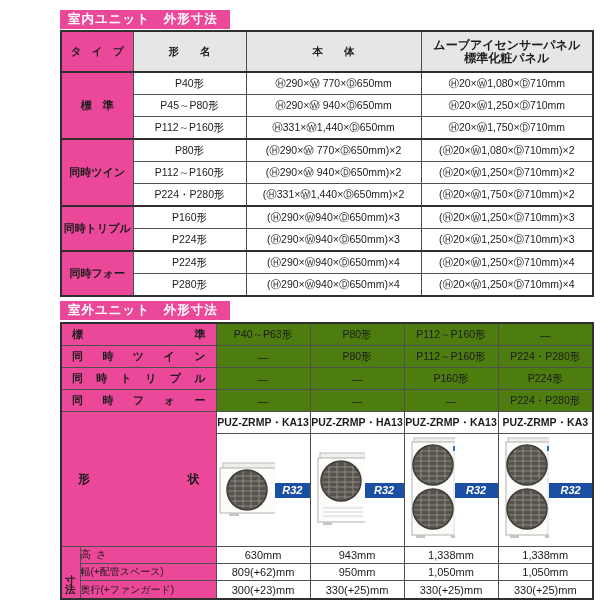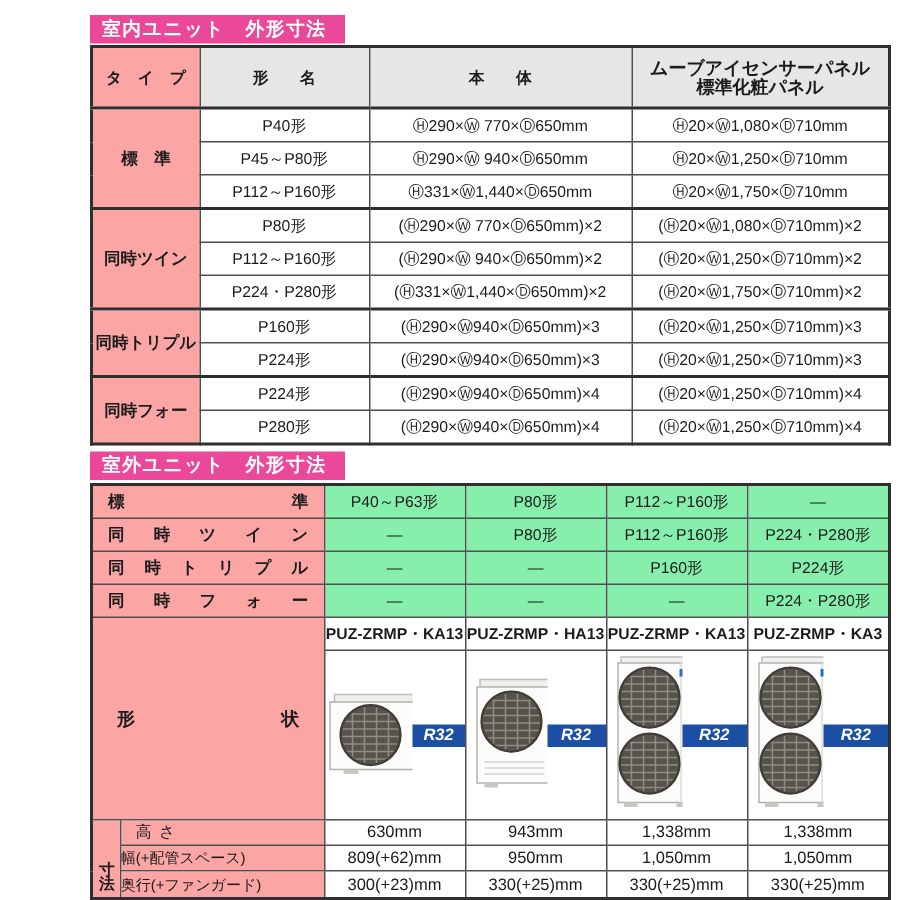--- a/index.html
+++ b/index.html
@@ -18,44 +18,44 @@
   table{
     position:absolute;left:60px;border-collapse:collapse;table-layout:fixed;
     width:532px;border:2px solid #2f2f2f;
   }
   #indoor-table{top:30px;}
   #outdoor-table{top:322px;}
   td,th{
     border:1px solid #4f4f4f;text-align:center;vertical-align:middle;
     font-size:10.5px;font-weight:normal;padding:0;overflow:hidden;white-space:nowrap;
   }
-  .blue{background:#fca5a5;}
+  .blue{background:#ec4899;}
   .gray{background:#e6e6e4;}
-  .gcell{background:#86efac;}
+  .gcell{background:#4d7c0f;}
   tr.hdr th{height:39px;border-bottom:2px solid #2f2f2f;font-weight:bold;}
   tr.r22 td{height:21px;}
   tr.gstart td{border-top:2px solid #2f2f2f;}
   .panel-hdr div{line-height:13px;font-size:12px;font-weight:bold;}
   .glabel{font-weight:bold;font-size:11px;}
   .jlabel{
     font-weight:bold;font-size:11px;text-align:justify;text-align-last:justify;
     padding:0 10px;
     margin-top:24px;
   }
   .shape-label{
     font-weight:bold;font-size:12px;text-align:justify;text-align-last:justify;
     padding:0 16px;
     margin-left:32px;
   }
   .vlabel{
     font-weight:bold;font-size:10.5px;
     writing-mode:vertical-rl;letter-spacing:9px;padding-top:4px;
   }
   .dimlabel{font-size:10px;text-align:left;padding-left:0;font-weight:normal;}
-  .dimlabel.sp{letter-spacing:5px;padding-left:10px;font-size:10.5px;margin-left:39px;}
+  .dimlabel.sp{letter-spacing:5px;padding-left:0;font-size:10.5px;margin-left:39px;}
   .model{font-weight:bold;font-size:10.5px;background:#ffffff;height:21px;}
   .num{font-size:11px;}
   tr.dim17 td{height:16px;}
   tr.dim18 td{height:17px;}
   .imgcell{height:112px;vertical-align:bottom;background:#ffffff;}
   .unit-wrap{display:flex;flex-direction:row;align-items:center;justify-content:flex-end;height:112px;padding-bottom:4px;box-sizing:border-box;}
   .badge{
     width:56px;height:15px;line-height:15px;background:#1a4fa3;color:#ffffff;
     font-weight:bold;font-size:11px;font-style:italic;text-align:center;margin-top:4px;
   }

